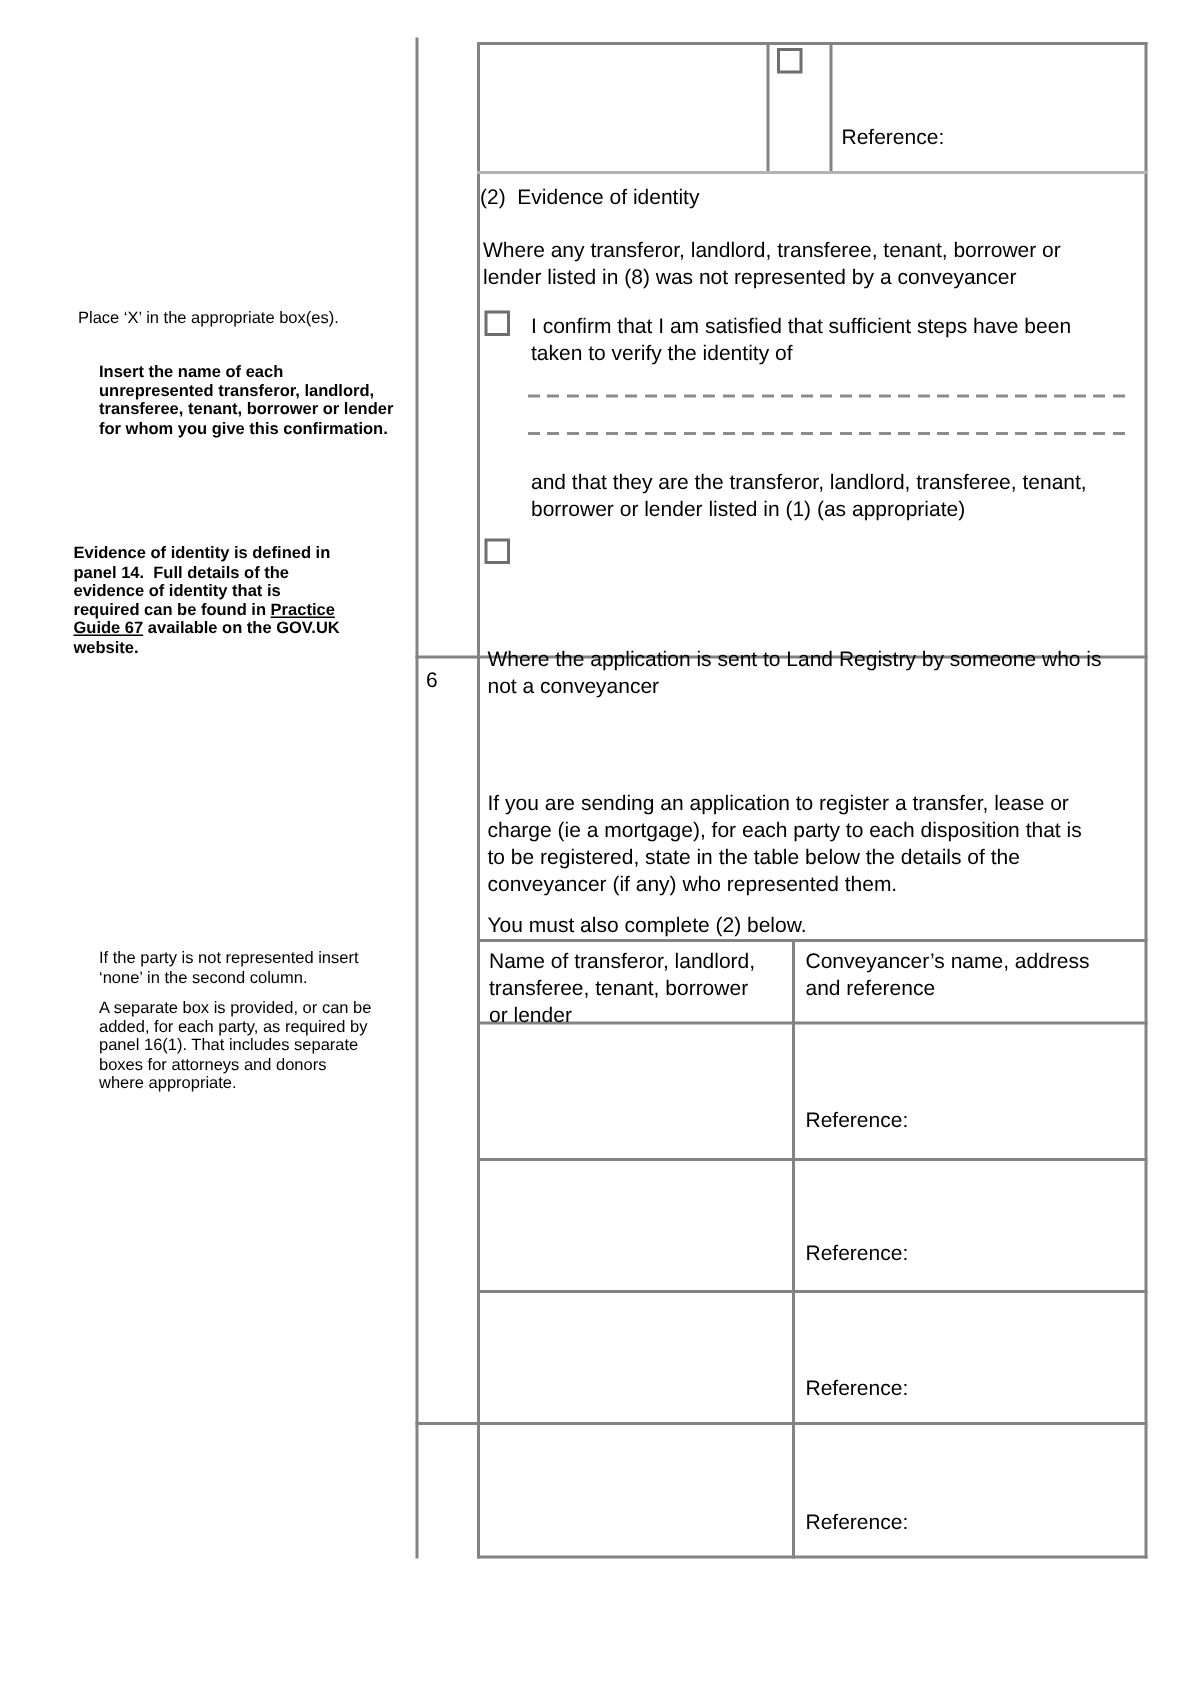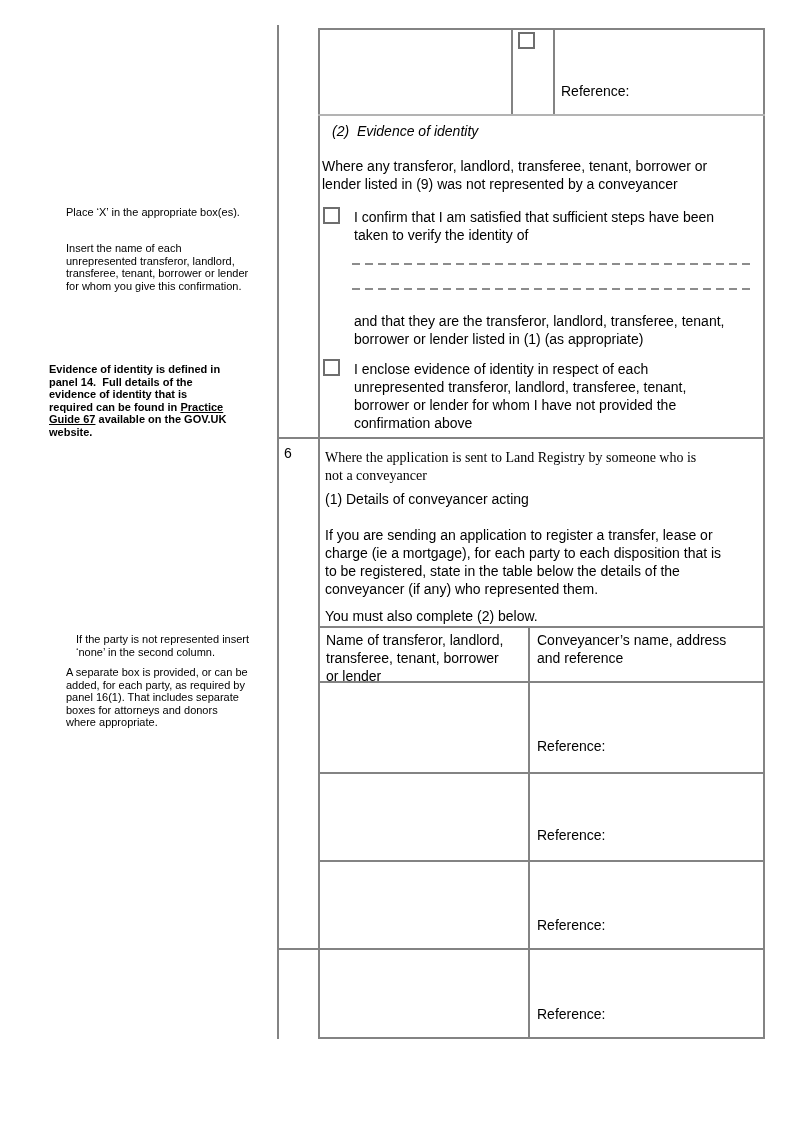--- a/index.html
+++ b/index.html
@@ -18,77 +18,72 @@
   .checkbox{position:absolute;width:13px;height:13px;border:2px solid #6e6e6e;background:#fff;}
   .dash{position:absolute;height:2px;width:400px;
         background:repeating-linear-gradient(to right,#8c8c8c 0 8px,transparent 8px 13px);}
   .hotspot{position:absolute;background:transparent;}
 </style>
 </head>
 <body>
 
 <div id="page">
 
-  <div class="note" style="left:66px;top:206px;">Place ‘X’ in the appropriate box(es).</div>
-  <div class="note" style="left:66px;top:242px;">Insert the name of each
+  <div class="note" style="left:52px;top:206px;">Place ‘X’ in the appropriate box(es).</div>
+  <div class="note" style="left:66px;top:242px;font-weight:bold;">Insert the name of each
 unrepresented transferor, landlord,
 transferee, tenant, borrower or lender
 for whom you give this confirmation.</div>
   <div class="note bold" style="left:49px;top:363px;"><span>Evidence of identity is defined in
 panel 14.  Full details of the
 evidence of identity that is
 required can be found in </span><span class="u">Practice
 Guide 67</span><span> available on the GOV.UK
 website.</span></div>
-  <div class="note" style="left:76px;top:633px;">If the party is not represented insert
+  <div class="note" style="left:66px;top:633px;">If the party is not represented insert
 ‘none’ in the second column.</div>
   <div class="note" style="left:66px;top:666px;">A separate box is provided, or can be
 added, for each party, as required by
 panel 16(1). That includes separate
 boxes for attorneys and donors
 where appropriate.</div>
 
   <div class="vline" style="left:277px;top:25px;height:1014px;"></div>
   <div class="vline" style="left:318px;top:28px;height:1011px;"></div>
   <div class="vline" style="left:763px;top:28px;height:1011px;"></div>
 
   <div class="hline" style="left:318px;top:28px;width:447px;"></div>
   <div class="vline" style="left:511px;top:28px;height:87px;"></div>
   <div class="vline" style="left:553px;top:28px;height:87px;"></div>
   <div class="hline light" style="left:318px;top:114px;width:447px;"></div>
   <div class="hotspot" style="left:320px;top:30px;width:190px;height:84px;"></div>
   <div class="checkbox" style="left:518px;top:32px;"></div>
   <div class="hotspot" style="left:556px;top:30px;width:206px;height:84px;"></div>
   <div class="t" style="left:561px;top:82px;">Reference:</div>
 
-  <div class="t" style="left:332px;top:122px;font-style:italic;">(2)  Evidence of identity</div>
+  <div class="t" style="left:320px;top:122px;">(2)  Evidence of identity</div>
   <div class="t" style="left:322px;top:157px;">Where any transferor, landlord, transferee, tenant, borrower or
-lender listed in (9) was not represented by a conveyancer</div>
+lender listed in (8) was not represented by a conveyancer</div>
 
   <div class="checkbox" style="left:323px;top:207px;"></div>
   <div class="t" style="left:354px;top:208px;">I confirm that I am satisfied that sufficient steps have been
 taken to verify the identity of</div>
 
   <div class="dash" style="left:352px;top:263px;"></div>
   <div class="dash" style="left:352px;top:288px;"></div>
 
   <div class="t" style="left:354px;top:312px;">and that they are the transferor, landlord, transferee, tenant,
 borrower or lender listed in (1) (as appropriate)</div>
 
   <div class="checkbox" style="left:323px;top:359px;"></div>
-  <div class="t" style="left:354px;top:360px;">I enclose evidence of identity in respect of each
-unrepresented transferor, landlord, transferee, tenant,
-borrower or lender for whom I have not provided the
-confirmation above</div>
 
   <div class="hline" style="left:277px;top:437px;width:488px;"></div>
   <div class="t" style="left:284px;top:444px;">6</div>
-  <div class="t" style="left:325px;top:449px;font-family:Liberation Serif, serif;">Where the application is sent to Land Registry by someone who is
+  <div class="t" style="left:325px;top:430px;">Where the application is sent to Land Registry by someone who is
 not a conveyancer</div>
-  <div class="t" style="left:325px;top:490px;">(1) Details of conveyancer acting</div>
   <div class="t" style="left:325px;top:526px;">If you are sending an application to register a transfer, lease or
 charge (ie a mortgage), for each party to each disposition that is
 to be registered, state in the table below the details of the
 conveyancer (if any) who represented them.</div>
   <div class="t" style="left:325px;top:607px;">You must also complete (2) below.</div>
 
   <div class="hline" style="left:318px;top:626px;width:447px;"></div>
   <div class="vline" style="left:528px;top:626px;height:413px;"></div>
   <div class="hline" style="left:318px;top:681px;width:447px;"></div>
   <div class="hline" style="left:318px;top:772px;width:447px;"></div>

